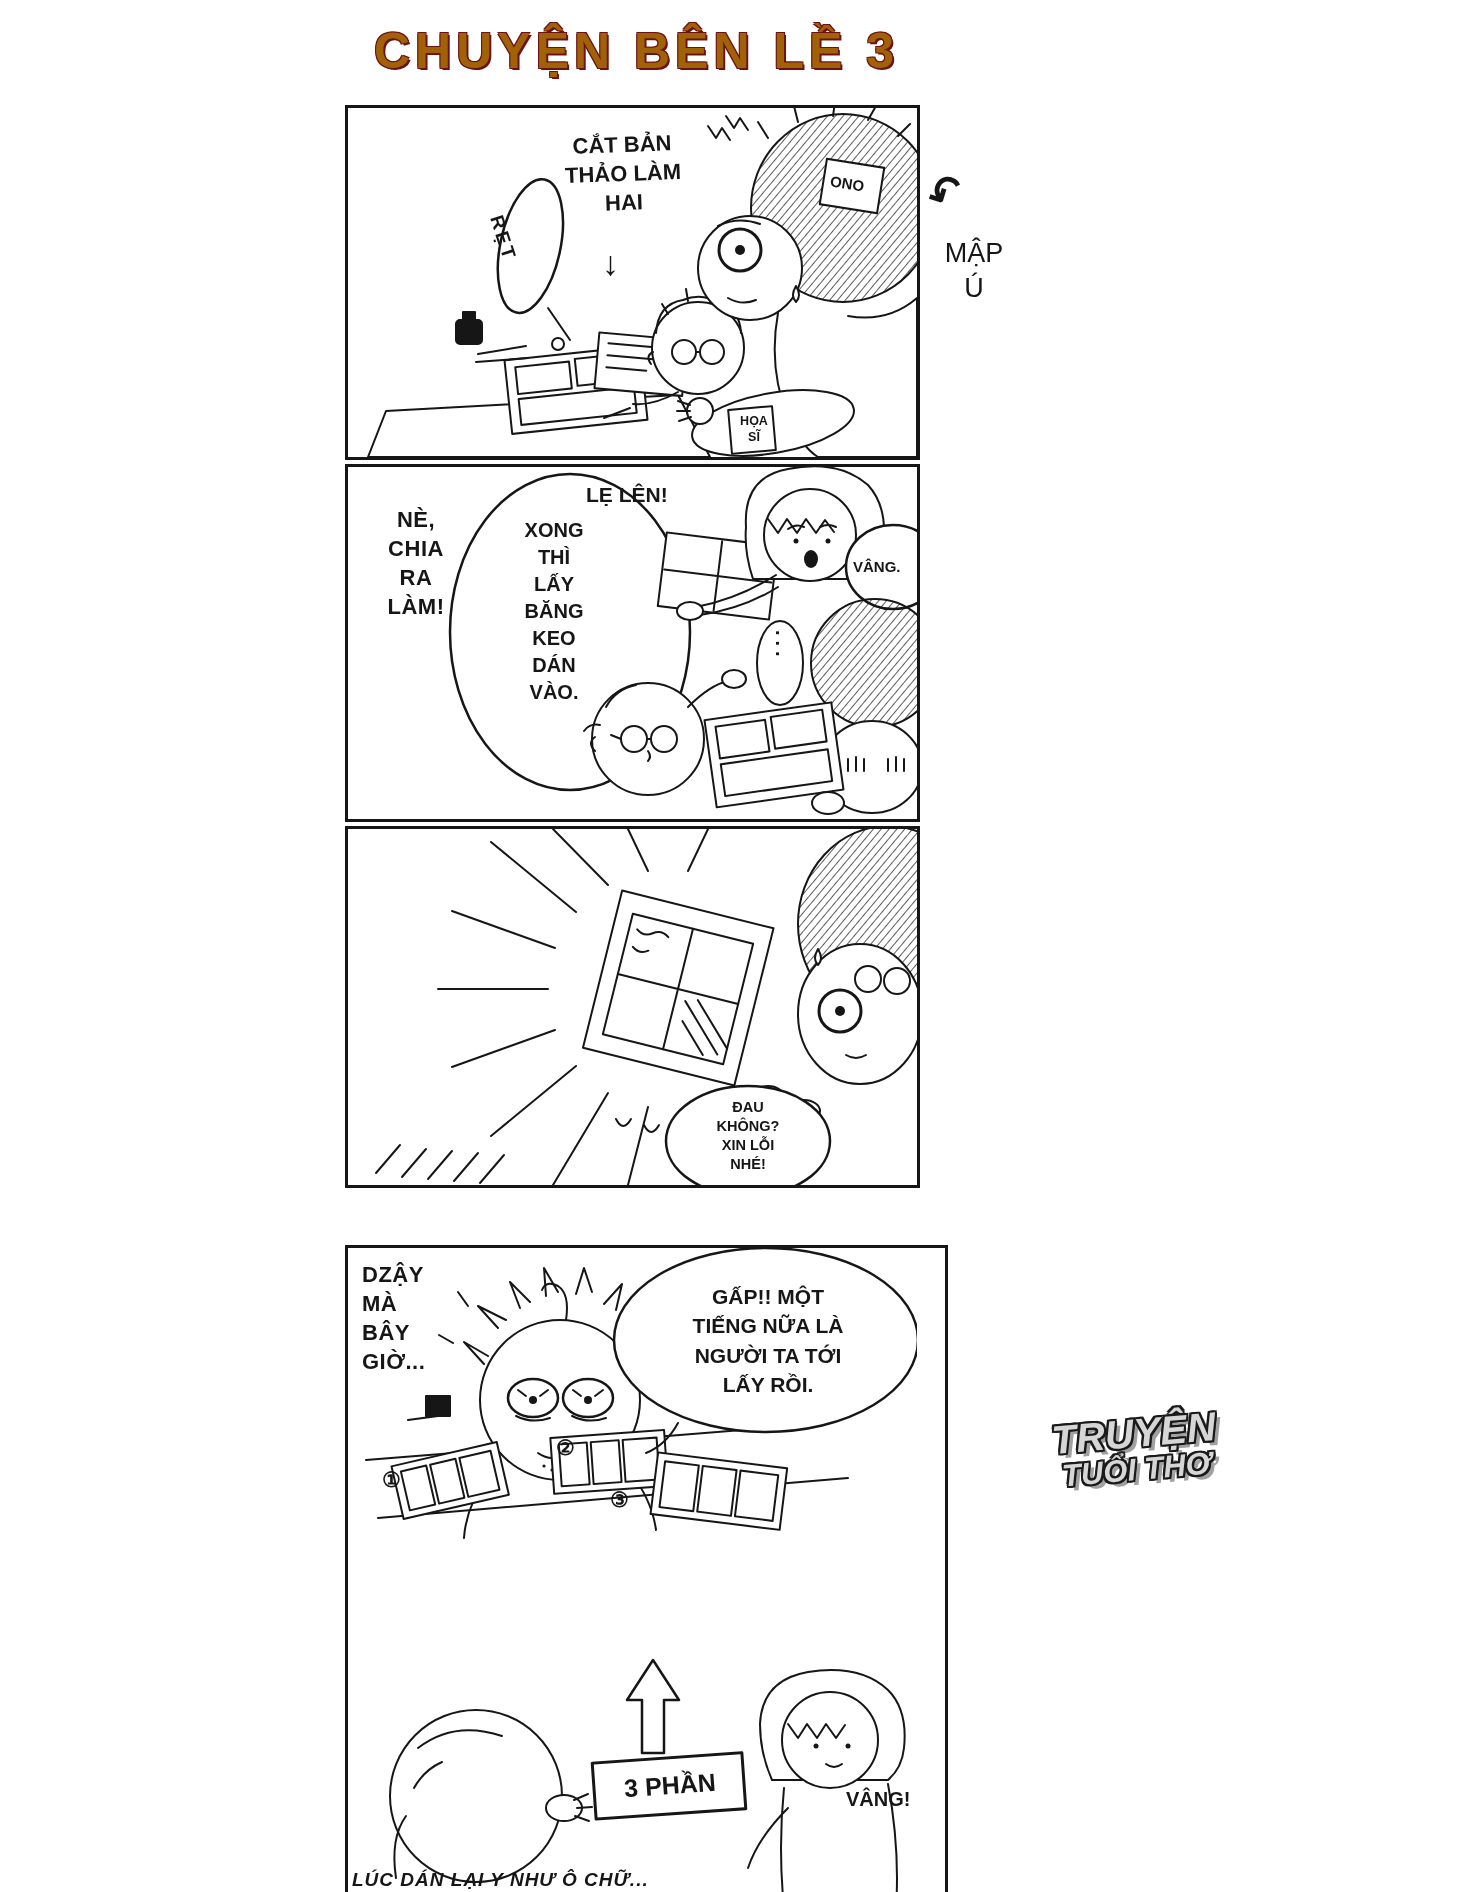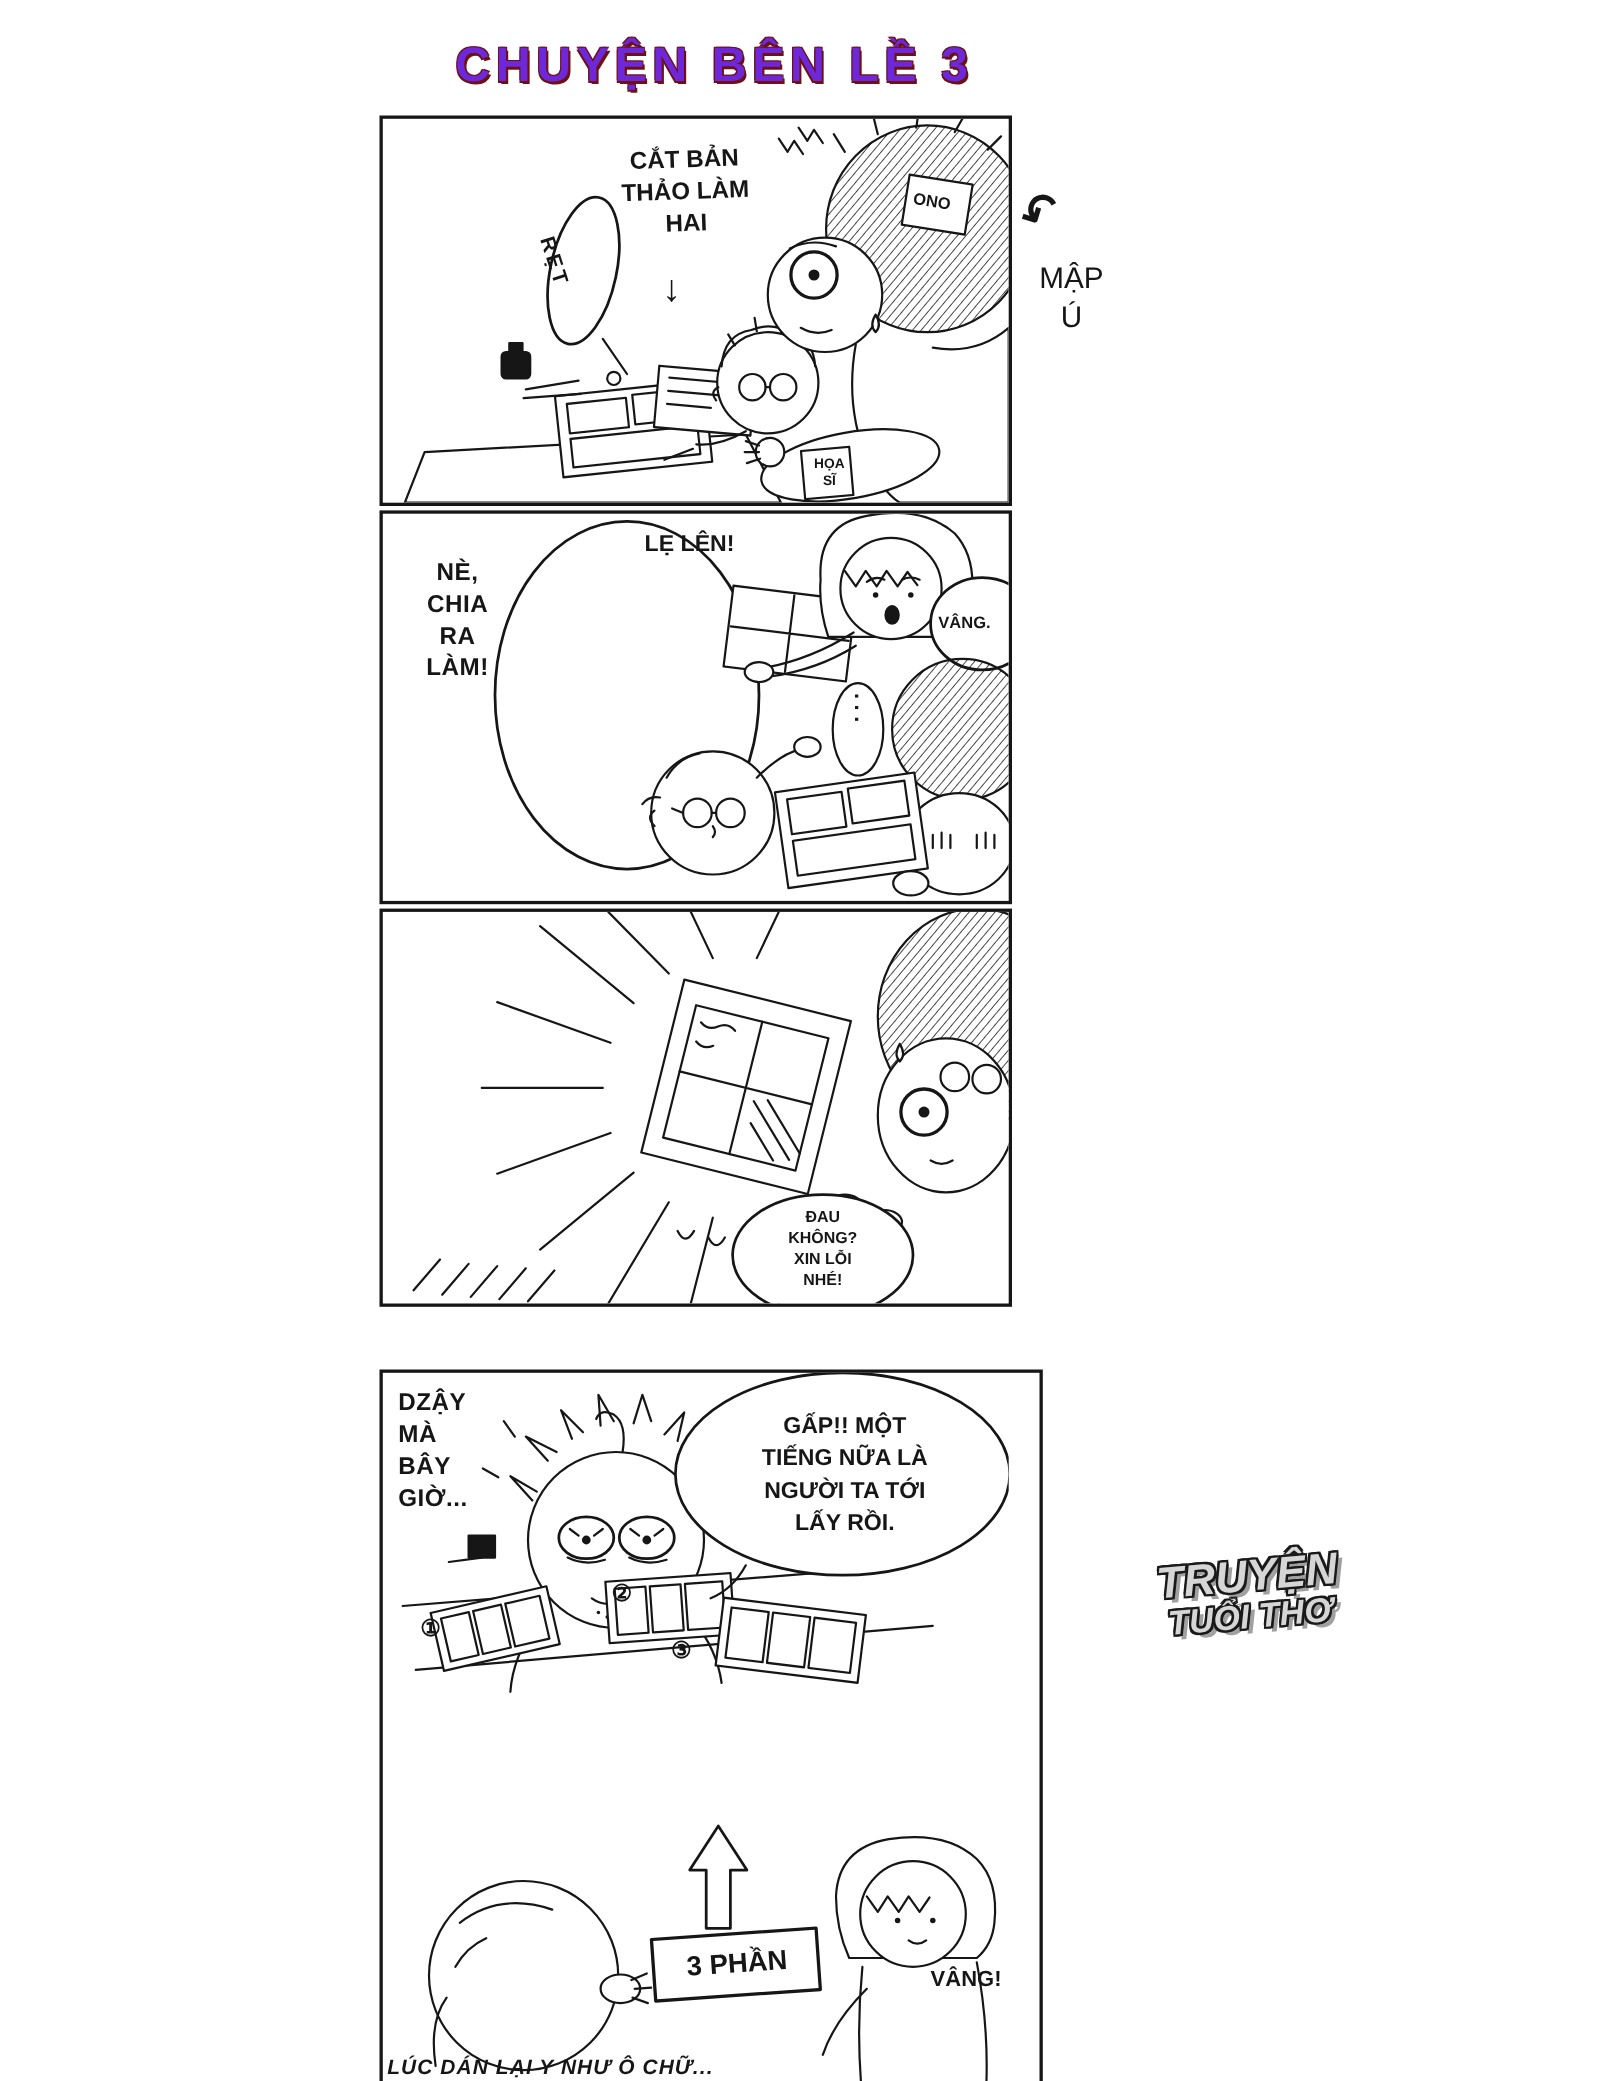--- a/index.html
+++ b/index.html
@@ -2,23 +2,23 @@
 <html><head>
 <meta charset="utf-8">
 <style>
   html,body { margin:0; padding:0; }
   body {
     width:1464px; height:1892px; position:relative; overflow:hidden;
     background:#ffffff; color:#161616;
     font-family:"Liberation Sans", sans-serif;
   }
   .title {
-    position:absolute; left:345px; top:18px; width:575px; margin:17px;
-    text-align:center; font-size:44px; font-weight:900; letter-spacing:5px;
-    color:#6d28d9;
+    position:absolute; left:345px; top:18px; width:575px; margin:4px;
+    text-align:center; font-size:50px; font-weight:900; letter-spacing:5px;
+    color:#a16207;
     text-shadow:2px 2px 0 #6e1114, -1px -1px 0 #6e1114, 1px -1px 0 #6e1114, -1px 1px 0 #6e1114;
   }
   .panel {
     position:absolute; left:345px; width:569px; background:#fff;
     border:3px solid #161616; overflow:hidden;
   }
   .p1 { top:105px;  height:349px; }
   .p2 { top:464px;  height:352px; }
   .p3 { top:826px;  height:356px; }
   .p4 { top:1245px; height:676px;padding-left:28px; }
@@ -211,20 +211,27 @@
           <rect x="428" y="250" width="52" height="32"></rect>
           <rect x="372" y="290" width="108" height="32"></rect>
         </g>
         <ellipse cx="480" cy="336" rx="16" ry="11" fill="#fff"></ellipse>
       </g>
     </svg>
     <div class="txt narr p2-narr">NÈ,
 CHIA
 RA
 LÀM!</div>
+    <div class="txt p2-balloon">XONG
+THÌ
+LẤY
+BĂNG
+KEO
+DÁN
+VÀO.</div>
     <div class="txt p2-shout">LẸ LÊN!</div>
     <div class="txt p2-reply">VÂNG.</div>
     <div class="txt p2-dots">...</div>
   </div>
 
   <div class="panel p3">
     <svg width="569" height="356" viewBox="0 0 569 356">
       <defs>
         <pattern id="h3" patternUnits="userSpaceOnUse" width="6" height="6" patternTransform="rotate(40)">
           <line x1="0" y1="0" x2="0" y2="6" stroke="#161616" stroke-width="1.4"></line>

